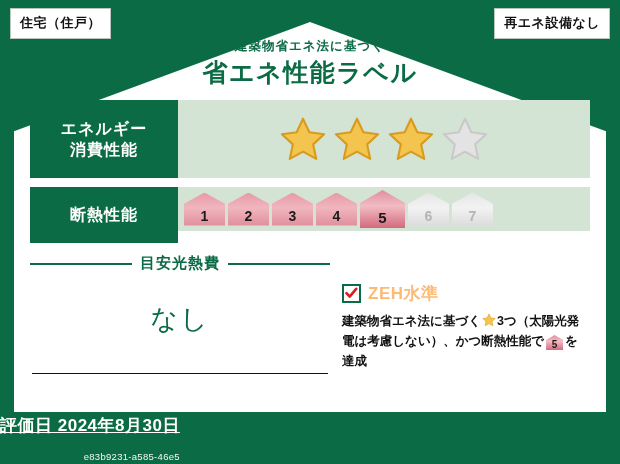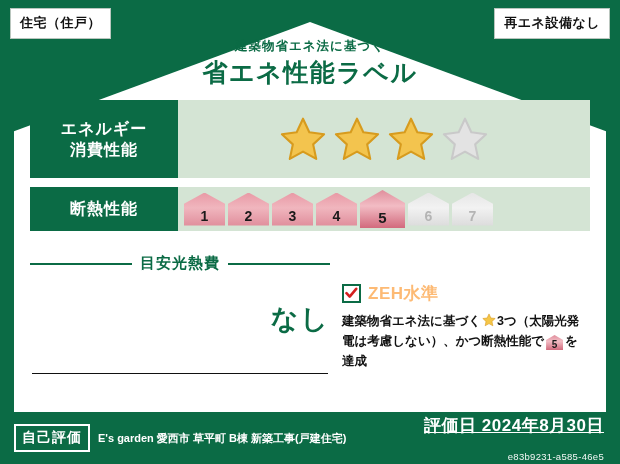--- a/index.html
+++ b/index.html
@@ -68,21 +68,21 @@
     align-items:center;justify-content:center;
     font-size:16px;font-weight:700;letter-spacing:1px;
     line-height:1.32;
   }
   .perf-value{
     flex:1;background:#d4e4d4;
     display:flex;align-items:center;
   }
   #row-energy .perf-label{height:78px;}
   #row-energy .perf-value{height:78px;justify-content:center;}
-  #row-insul .perf-label{height:44px;}
+  #row-insul .perf-label{height:56px;}
   #row-insul .perf-value{height:44px;justify-content:flex-start;padding-left:6px;}
 
   
   .star-strip{display:flex;gap:8px;align-items:center;}
   .star{display:block;}
 
   
   .grade-strip{display:flex;align-items:center;gap:3px;}
   .grade{
     position:relative;
@@ -119,22 +119,22 @@
   #cost-head{
     display:flex;align-items:center;gap:8px;
     margin-top:2px;
   }
   #cost-head .rule{flex:1;height:2px;background:#0b6b45;}
   #cost-title{
     font-size:15px;font-weight:700;color:#0b6b45;
     letter-spacing:1px;white-space:nowrap;
   }
   #cost-value{
-    margin-top:28px;text-align:right;
-    font-size:27px;font-weight:700;color:#0b6b45;
+    margin-top:28px;text-align:center;
+    font-size:27px;font-weight:400;color:#0b6b45;
     letter-spacing:2px;
   }
   #cost-rule-bottom{
     position:absolute;left:2px;bottom:18px;
     width:296px;height:1.5px;background:#111;
   }
 
   
   #zeh-col{flex:1;padding-left:12px;padding-top:30px;}
   #zeh-head{display:flex;align-items:center;gap:7px;}
@@ -284,23 +284,19 @@
       </div>
       <div id="zeh-desc">
         <span>建築物省エネ法に基づく</span><svg class="inline-star" width="14" height="14" viewBox="0 0 24 24">
             <path d="M12 1.6 L15.2 8.6 L22.6 9.4 L17.1 14.5 L18.6 21.9 L12 18.2 L5.4 21.9 L6.9 14.5 L1.4 9.4 L8.8 8.6 Z" fill="#f5c648" stroke="#d99a1c" stroke-width="1"></path>
           </svg><span>3つ（太陽光発電は考慮しない）、かつ断熱性能で</span><span class="inline-grade">5</span><span>を達成</span>
       </div>
     </div>
   </div>
 
   <div id="footer">
-    <div id="footer-left">
-      <div id="self-eval">自己評価</div>
-      <div id="property-name">E's garden 愛西市 草平町 B棟 新築工事(戸建住宅)</div>
-    </div>
     <div id="footer-right">
       <div id="eval-date">評価日 2024年8月30日</div>
       <div id="eval-id">e83b9231-a585-46e5</div>
     </div>
   </div>
 
 </div>
 
 </body></html>

